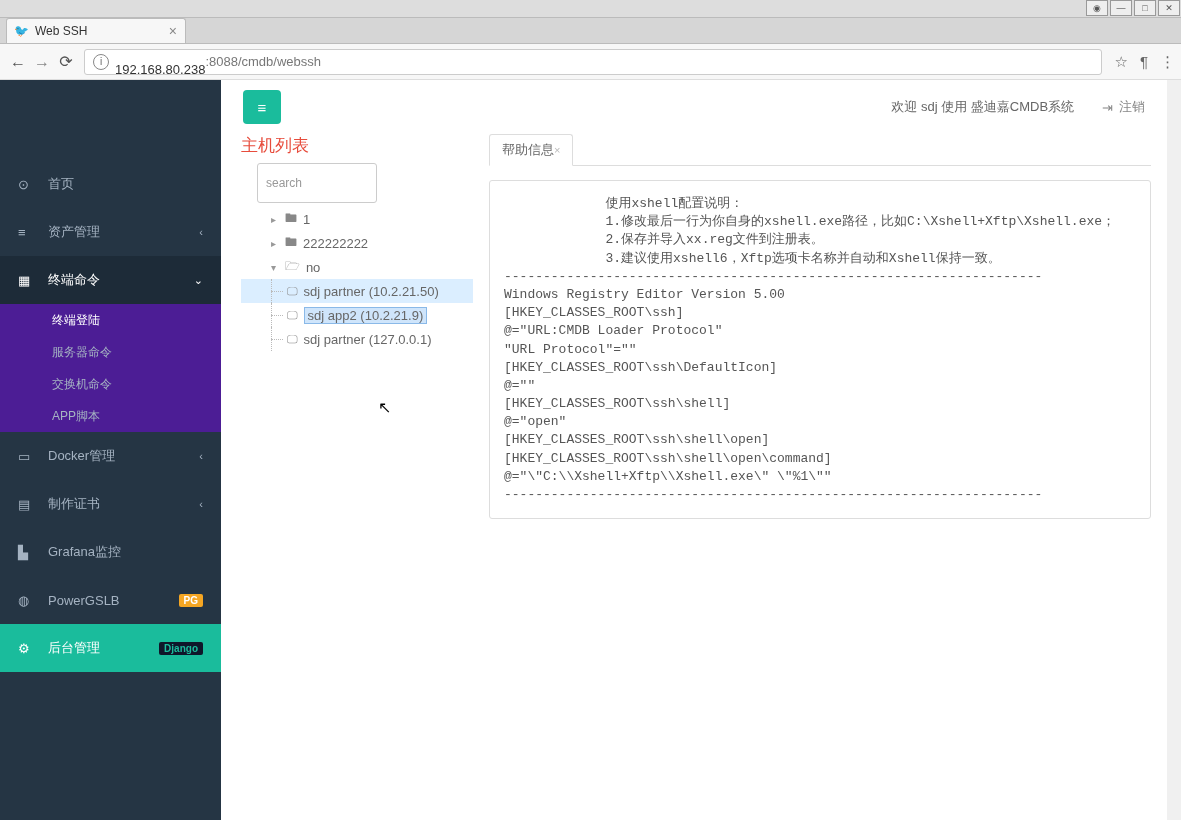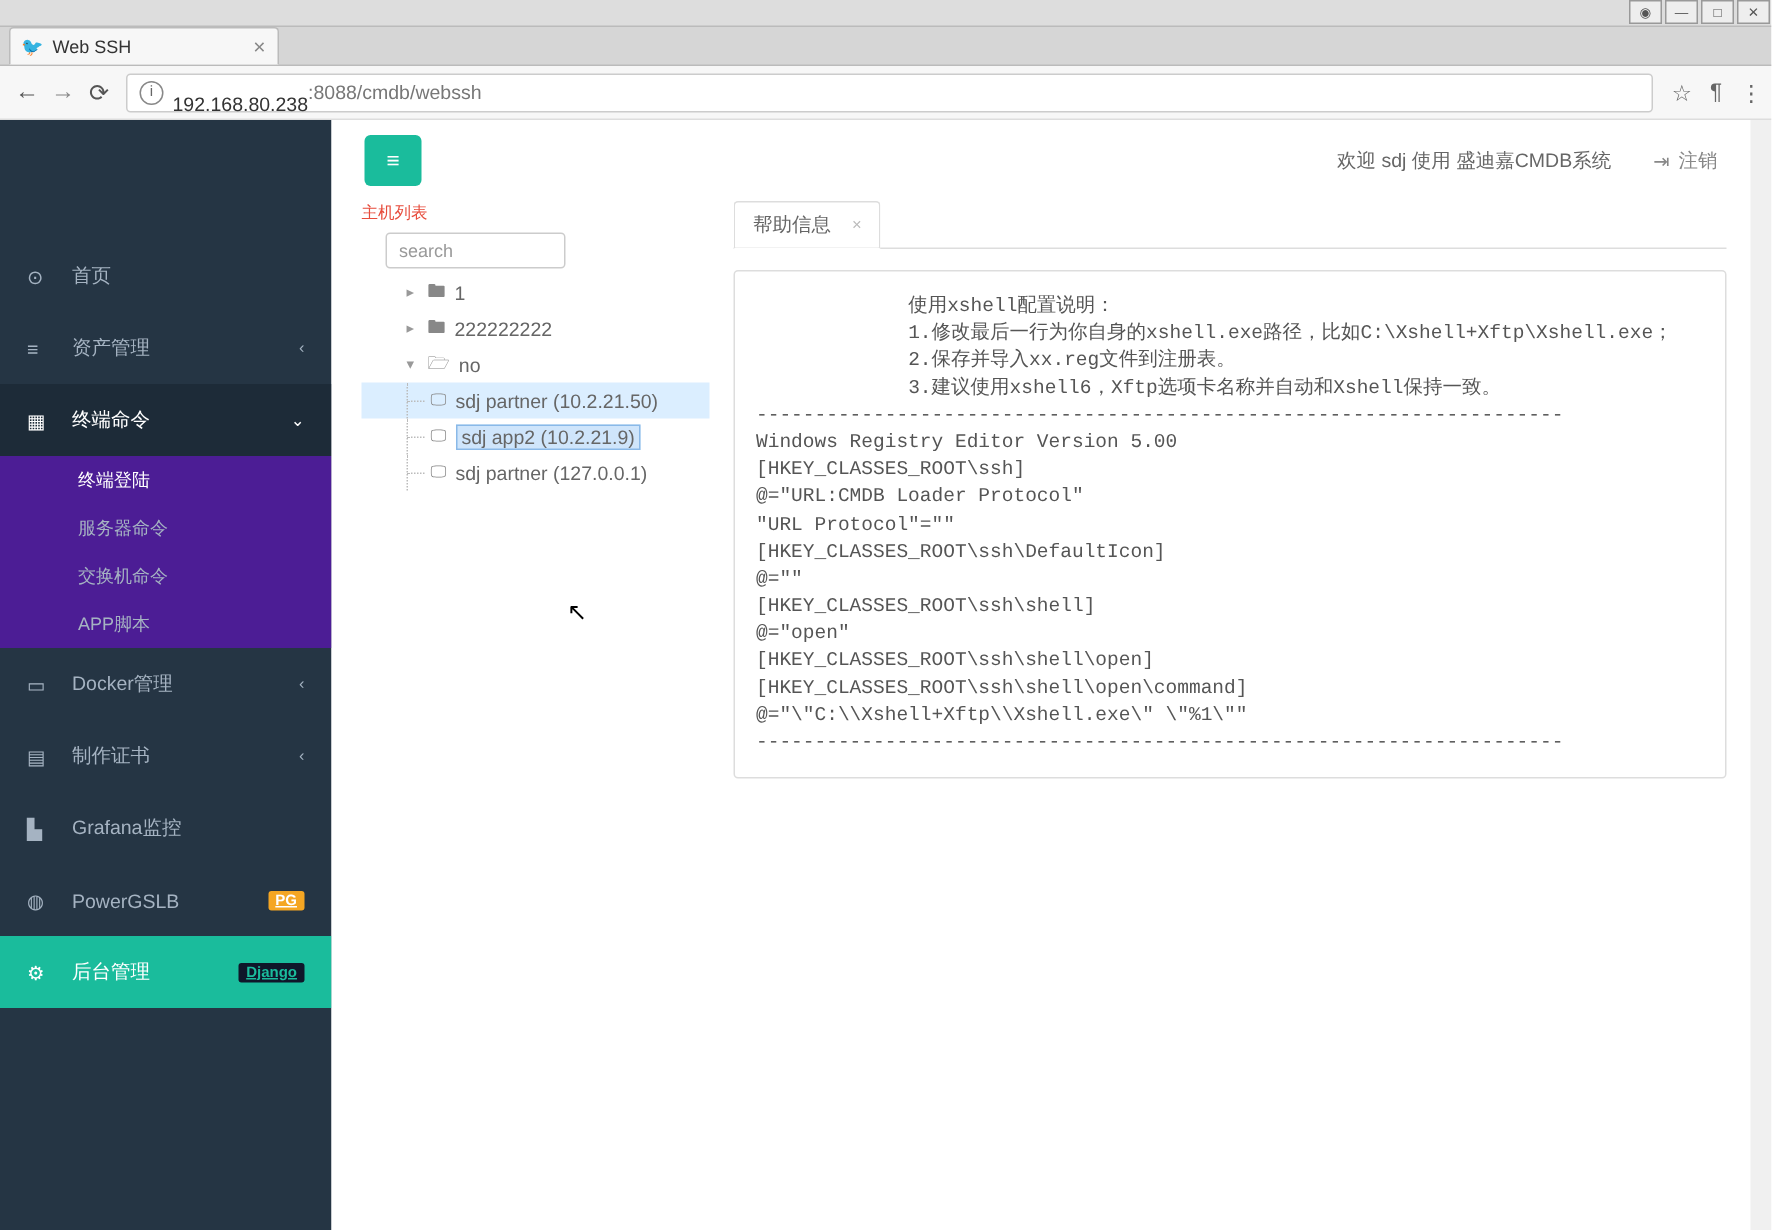--- a/index.html
+++ b/index.html
@@ -32,50 +32,50 @@
 .user-block { padding:0 20px 12px; }
 .user-name { color:#fff; font-size:14px; margin-bottom:4px; }
 .user-role { color:#8a9aa9; font-size:12px; }
 .nav-item { height:48px; display:flex; align-items:center; padding:0 18px; color:#a5b3c2; cursor:pointer; }
 .nav-item .icon { width:20px; margin-right:10px; font-size:13px; }
 .nav-item .chev { margin-left:auto; font-size:11px; }
 .nav-item.active { background:#1d2b38; color:#fff; }
 .nav-sub { background:#4c1d95; }
 .nav-sub-item { height:32px; display:flex; align-items:center; padding-left:52px; color:#a5b3c2; font-size:12px; cursor:pointer; }
 .nav-sub-item.sel { color:#fff; }
-.nav-item .badge { margin-left:auto; background:#f5a623; color:#fff; font-size:10px; padding:1px 5px; border-radius:2px; font-weight:bold;text-decoration:underline; }
+.nav-item .badge { margin-left:auto; background:#f5a623; color:#fff; font-size:10px; padding:1px 5px; border-radius:2px; font-weight:bold; }
 .nav-item .badge.green { background:#0f172a; color:#1abc9c; }
 .nav-item.teal { background:#1abc9c; color:#fff; }
 
 
 .content { flex:1; background:#fff; display:flex; flex-direction:column; border-right:14px solid #f0f0f0; }
 .topbar { height:54px; display:flex; align-items:center; padding:0 22px; }
 .hamburger { width:38px; height:34px; background:#1abc9c; border-radius:4px; display:flex; align-items:center; justify-content:center; color:#fff; font-size:15px; }
 .welcome { margin-left:auto; color:#666; font-size:13px; }
 .logout { margin-left:28px; color:#888; font-size:13px; display:flex; align-items:center; gap:6px; }
 
 .body-row { display:flex; flex:1; padding:0 0 0 20px; overflow:hidden; }
 .hostlist { width:232px; }
-.hostlist-title { color:#e74c3c; font-size:11px; margin-bottom:6px; }
-.search-box { width:120px; height:24px; border:1px solid #ccc; border-radius:3px; padding:0 8px; font-size:12px; color:#999; display:flex; align-items:center; margin-left:16px; margin-bottom:4px; }
+.hostlist-title { color:#e74c3c; font-size:17px; margin-bottom:6px; }
+.search-box { width:120px; height:40px; border:1px solid #ccc; border-radius:3px; padding:0 8px; font-size:12px; color:#999; display:flex; align-items:center; margin-left:16px; margin-bottom:4px; }
 .tree { font-size:13px; color:#666; }
 .tree-row { display:flex; align-items:center; height:24px; padding-left:4px; white-space:nowrap; }
 .tree-row .tog { width:14px; color:#999; font-size:10px; }
 .tree-row .fold { margin-right:6px; color:#888; font-size:12px; }
 .tree-row.indent1 { padding-left:30px; }
 .tree-row.indent2 { padding-left:46px; position:relative; }
 .tree-row.indent2::before { content:""; position:absolute; left:30px; top:0; bottom:0; border-left:1px dotted #bbb; }
 .tree-row.indent2::after { content:""; position:absolute; left:30px; top:12px; width:12px; border-top:1px dotted #bbb; }
 .tree-row .host-ic { margin-right:6px; color:#888; font-size:11px; }
 .tree-row.hover { background:#dbeeff; }
 .tree-row.sel span.label { background:#cfe5fb; border:1px solid #8ab9e8; padding:0 3px; }
 
 .right-panel { flex:1; padding:0 16px; }
 .tabstrip { display:flex; border-bottom:1px solid #ddd; margin-bottom:14px; }
-.tabstrip .ptab { border:1px solid #ddd; border-bottom:1px solid #fff; padding:6px 12px; font-size:13px; color:#666; margin-bottom:-1px; border-radius:3px 3px 0 0; display:flex; align-items:center; gap:14px; }
+.tabstrip .ptab { border:1px solid #ddd; border-bottom:1px solid #fff; padding:6px 12px; font-size:13px; color:#666; margin-bottom:-1px; border-radius:3px 3px 0 0; display:flex; align-items:center; gap:0; }
 .tabstrip .ptab .x { color:#bbb; font-size:11px; }
 .help-box { border:1px solid #ddd; border-radius:3px; padding:14px; }
 .help-text { font-family:"Courier New", monospace; font-size:13px; color:#555; line-height:1.4; white-space:pre-wrap; }
 .download-line { margin-top:16px; font-size:13px; color:#666; }
 .download-line a { color:#3b99d8; text-decoration:none; }
 
 .cursor { position:absolute; left:378px; top:318px; font-size:16px; color:#000; z-index:100; pointer-events:none; }
 </style>
 </head>
 <body>

